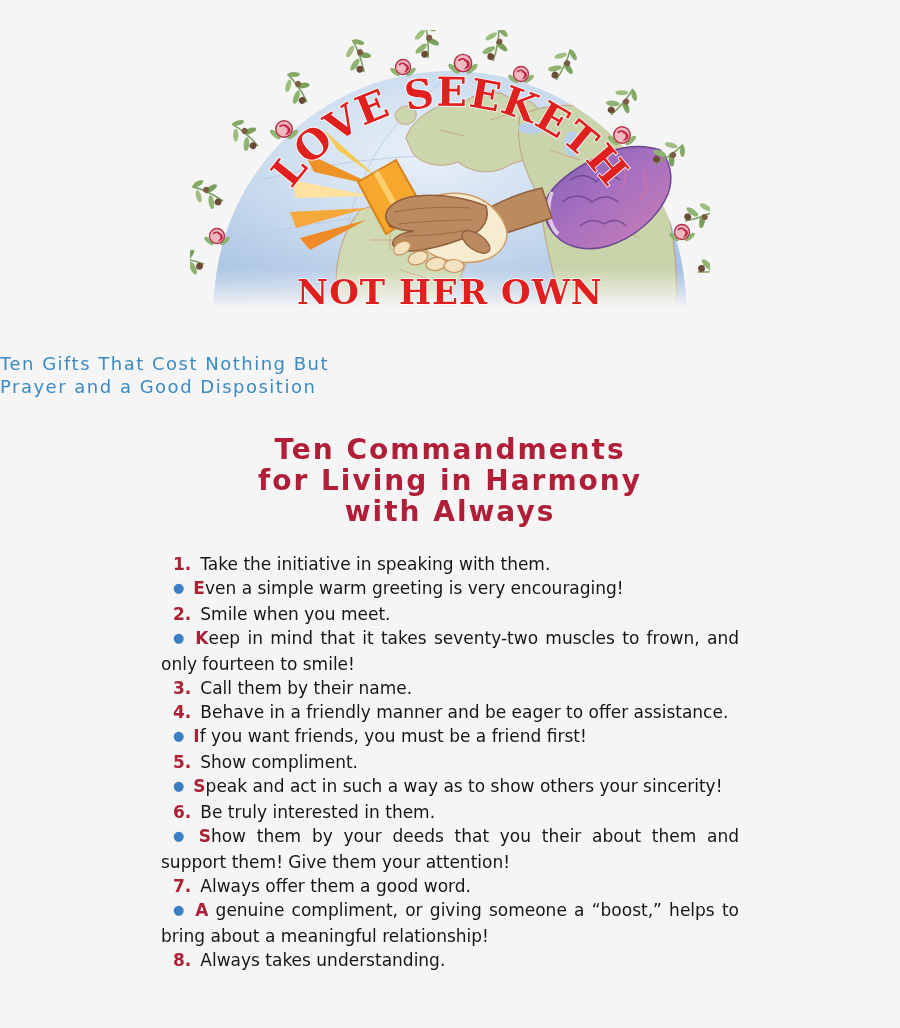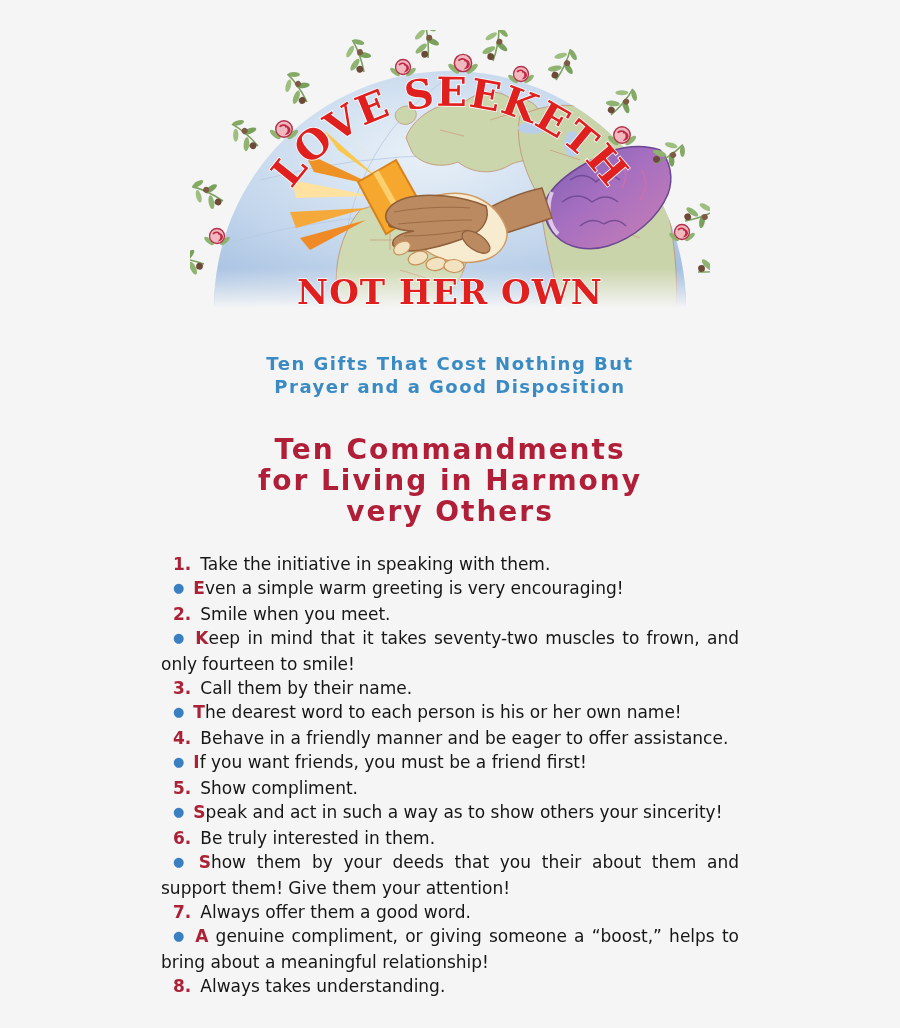--- a/index.html
+++ b/index.html
@@ -14,22 +14,22 @@
   *{box-sizing:border-box;}
   html,body{margin:0;padding:0;}
   body{background:var(--page-bg);font-family:"DejaVu Sans",sans-serif;}
   .page{
     width:900px;height:1028px;background:var(--page-bg);
     overflow:hidden;position:relative;margin:0 auto;
   }
   .emblem-wrap{width:520px;margin:30px auto 0;}
   .emblem{display:block;}
   .subtitle{
-    margin-top:32px;text-align:center;color:var(--subtitle-blue);
-    font-weight:bold;font-size:18px;line-height:23px;letter-spacing:1.5px;
+    margin-top:32px;color:var(--subtitle-blue);
+    font-weight:normal;font-size:18px;line-height:23px;letter-spacing:1.5px;
   }
   .main-title{
     margin-top:36px;text-align:center;color:var(--title-red);
     font-weight:bold;font-size:28px;line-height:31px;letter-spacing:2px;
   }
   .commandments{
     width:578px;margin:25px auto 0;
     font-size:17px;line-height:24px;color:var(--text-black);
   }
   .item{margin:0;text-align:justify;text-indent:12px;}
@@ -180,35 +180,34 @@
   </div>
 
   <div class="subtitle">
     <div>Ten Gifts That Cost Nothing But</div>
     <div>Prayer and a Good Disposition</div>
   </div>
 
   <div class="main-title">
     <div>Ten Commandments</div>
     <div>for Living in Harmony</div>
-    <div>very Others</div>
+    <div>with Always</div>
   </div>
 
   <div class="commandments">
     <p class="item"><span class="num">1.</span><span class="txt">Take the initiative in speaking with them.</span></p>
 
     <p class="item"><span class="bul">●</span><span class="lead">E</span><span class="txt">ven a simple warm greeting is very encouraging!</span></p>
 
     <p class="item"><span class="num">2.</span><span class="txt">Smile when you meet.</span></p>
 
     <p class="item"><span class="bul">●</span><span class="lead">K</span><span class="txt">eep in mind that it takes seventy-two muscles to frown, and only fourteen to smile!</span></p>
 
     <p class="item"><span class="num">3.</span><span class="txt">Call them by their name.</span></p>
 
-    <p class="item"><span class="bul">●</span><span class="lead">T</span><span class="txt">he dearest word to each person is his or her own name!</span></p>
 
     <p class="item"><span class="num">4.</span><span class="txt">Behave in a friendly manner and be eager to offer assistance.</span></p>
 
     <p class="item"><span class="bul">●</span><span class="lead">I</span><span class="txt">f you want friends, you must be a friend first!</span></p>
 
     <p class="item"><span class="num">5.</span><span class="txt">Show compliment.</span></p>
 
     <p class="item"><span class="bul">●</span><span class="lead">S</span><span class="txt">peak and act in such a way as to show others your sincerity!</span></p>
 
     <p class="item"><span class="num">6.</span><span class="txt">Be truly interested in them.</span></p>

